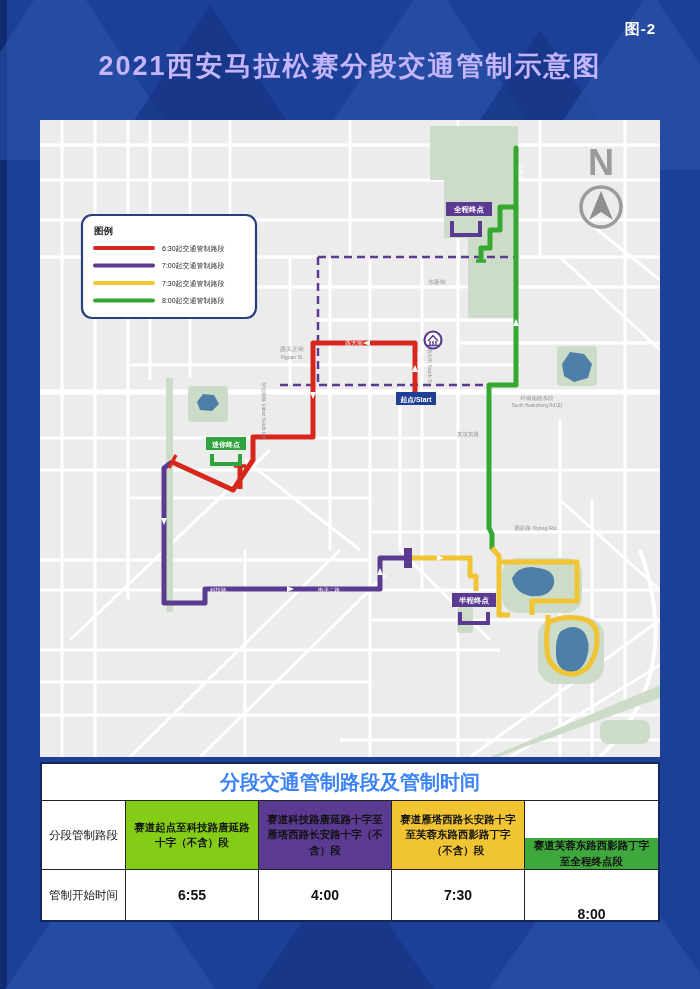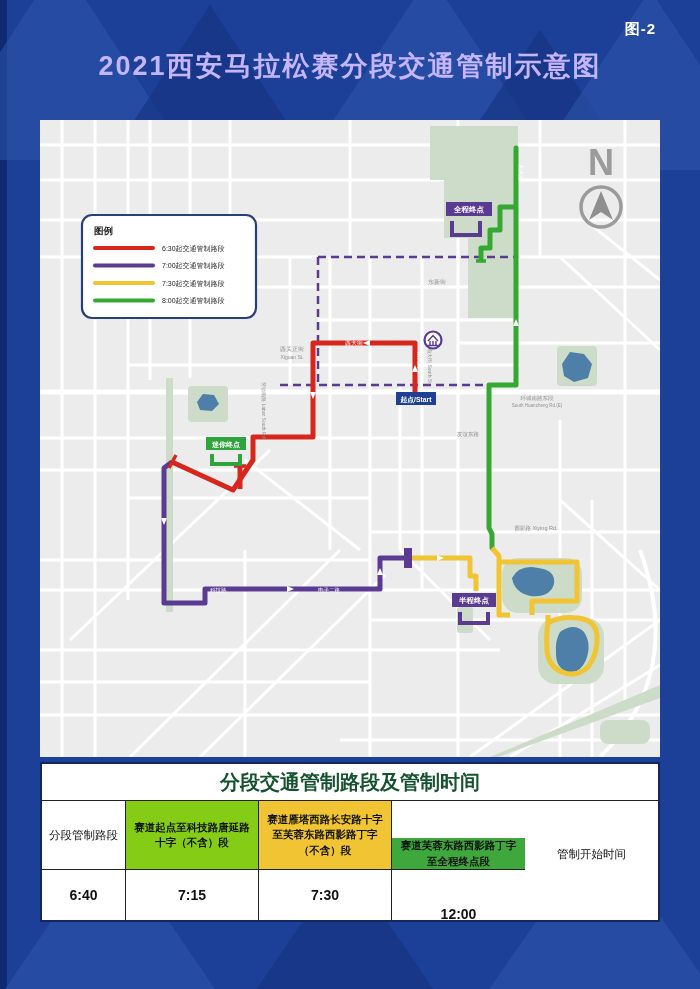--- a/index.html
+++ b/index.html
@@ -6,21 +6,21 @@
   body{font-family:"Liberation Sans","DejaVu Sans",sans-serif;}
   .page{position:relative;width:700px;height:989px;background:#1c3f97;overflow:hidden;}
   .tri{position:absolute;width:0;height:0;opacity:.6;}
   .edge-strip{position:absolute;left:0;top:0;width:7px;height:989px;background:#0d2666;opacity:.8;}
   .fig-label{position:absolute;top:20px;right:44px;color:#fff;font-size:15px;font-weight:bold;letter-spacing:1px;}
   .title{position:absolute;top:48px;left:0;width:700px;text-align:center;color:#c4b5fd;font-size:27px;font-weight:bold;letter-spacing:2px;}
   .map-wrap{position:absolute;left:40px;top:120px;width:620px;height:637px;background:#ececec;}
   .tbl{position:absolute;left:40px;top:762px;width:620px;height:160px;background:#fff;border:2px solid #14275c;box-sizing:border-box;display:grid;grid-template-columns:84px 1fr 1fr 1fr 1fr;grid-template-rows:37px 69px 50px;}
   .tbl .cell{border-right:1px solid #222;border-bottom:1px solid #222;display:flex;align-items:center;justify-content:center;text-align:center;box-sizing:border-box;color:#111;}
   .tbl .cell:nth-child(5n+1), .tbl .last{border-right:none;margin-top:37px;}
-  .tbl-title{grid-column:1 / span 5;border-bottom:1px solid #222;display:flex;align-items:center;justify-content:center;font-size:20px;font-weight:bold;color:#14532d;}
+  .tbl-title{grid-column:1 / span 5;border-bottom:1px solid #222;display:flex;align-items:center;justify-content:center;font-size:20px;font-weight:bold;color:#3b82f6;}
   .seg{font-size:10.5px;font-weight:bold;line-height:1.45;padding:2px 5px;}
   .rowhdr{font-size:11.5px;font-weight:normal;}
   .time{font-size:14px;font-weight:bold;}
   .norb{border-bottom:none !important;}
   svg text{font-family:"Liberation Sans","DejaVu Sans",sans-serif;}
 </style>
 </head>
 <body>
 
 <div class="page">
@@ -212,23 +212,24 @@
         <text x="122" y="183" font-size="7" fill="#222">8:00起交通管制路段</text>
       </g>
     </svg>
   </div>
 
   <div class="tbl">
     <div class="tbl-title">分段交通管制路段及管制时间</div>
 
     <div class="cell rowhdr">分段管制路段</div>
     <div class="cell seg" style="background: #84cc16;">赛道起点至科技路唐延路十字（不含）段</div>
+    <div class="cell seg" style="background: rgb(91, 58, 145);">赛道科技路唐延路十字至雁塔西路长安路十字（不含）段</div>
     <div class="cell seg" style="background: rgb(240, 196, 51);">赛道雁塔西路长安路十字至芙蓉东路西影路丁字（不含）段</div>
     <div class="cell seg last" style="background: rgb(63, 168, 61);">赛道芙蓉东路西影路丁字至全程终点段</div>
 
     <div class="cell rowhdr norb">管制开始时间</div>
-    <div class="cell time norb">6:40</div>
-    <div class="cell time norb">7:15</div>
+    <div class="cell time norb">6:55</div>
+    <div class="cell time norb">4:00</div>
     <div class="cell time norb">7:30</div>
-    <div class="cell time norb last">12:00</div>
+    <div class="cell time norb last">8:00</div>
   </div>
 
 </div>
 
 </body></html>

